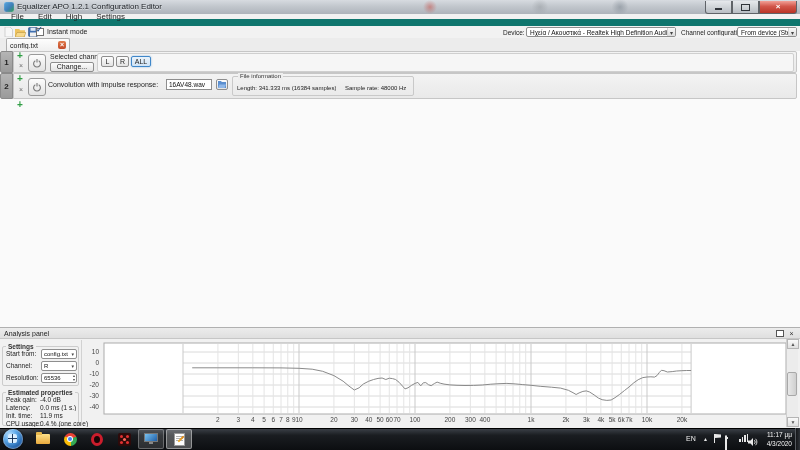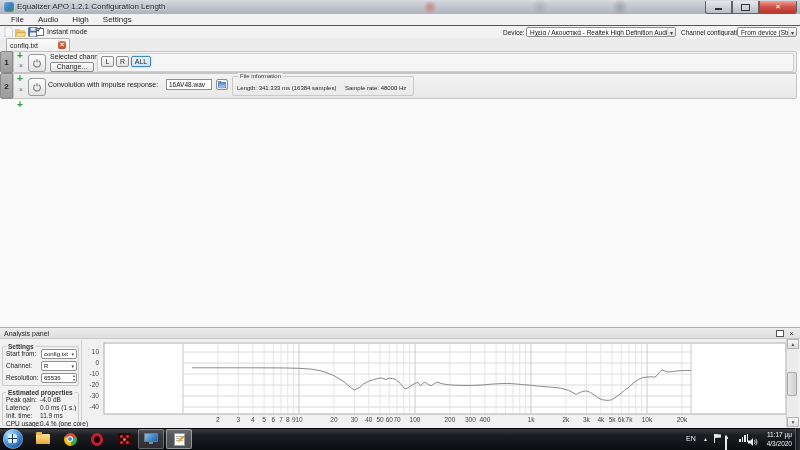--- a/index.html
+++ b/index.html
@@ -23,21 +23,21 @@
     box-shadow:inset 0 0 1px rgba(255,255,255,.8);}
   .winbtns{right:3px;top:1px;display:flex;}
   .winbtn{width:25px;height:12px;border:1px solid #5f6368;border-top:none;
     background:linear-gradient(180deg,#e6e9ec,#b9bec4);display:flex;align-items:center;justify-content:center;}
   .winbtn.min{border-radius:0 0 0 3px;}
   .winbtn.close{width:36px;background:linear-gradient(180deg,#f2a096,#d2564a 45%,#b93527);border-radius:0 0 3px 0;}
   .glyph-min{width:7px;height:2px;background:#30343a;margin-top:4px;}
   .glyph-max{width:7px;height:5px;border:1px solid #30343a;background:transparent;}
   .glyph-close{color:#fff;font-size:8px;font-weight:bold;line-height:8px;}
 
-  .menubar{left:0;top:14px;width:800px;height:12px;background:#f2f2f2;border-bottom:1px solid #0f766e;display:flex;align-items:center;padding-left:4px;box-sizing:border-box;}
+  .menubar{left:0;top:14px;width:800px;height:12px;background:#f2f2f2;border-bottom:7px solid #0f766e;display:flex;align-items:center;padding-left:4px;box-sizing:border-box;}
   .menu-item{font-size:8px;color:#222;padding:0 7px;line-height:12px;}
 
   .toolbar{left:0;top:26px;width:800px;height:12px;background:#f2f2f2;border-bottom:1px solid #dddddd;}
   .tbtn{top:27px;width:11px;height:10px;display:flex;align-items:center;justify-content:center;}
   .checkbox{left:36px;top:28px;width:8px;height:8px;background:#fff;border:1px solid #707070;box-sizing:border-box;}
   .checkmark{left:36px;top:25px;font-size:8px;color:#1f4e8c;font-weight:bold;}
   .lbl7{font-size:7px;color:#222;}
   .lbl65{font-size:6.5px;color:#222;}
   .select{background:#fff;border:1px solid #8e8e8e;border-radius:2px;display:flex;align-items:center;box-sizing:border-box;}
   .select .txt{font-size:6.5px;color:#111;padding-left:3px;flex:1;white-space:nowrap;overflow:hidden;}
@@ -132,38 +132,38 @@
   .ic-flagpole:after{content:"";position:absolute;left:1px;top:0;width:6px;height:4px;background:#e8e8e8;clip-path:polygon(0 0,100% 15%,100% 85%,0 100%);}
 </style>
 </head>
 <body>
 
 <div id="screen">
 
   
   <div class="abs titlebar">
     <div class="abs app-icon"></div>
-    <div class="abs title-text nosel">Equalizer APO 1.2.1 Configuration Length</div>
+    <div class="abs title-text nosel">Equalizer APO 1.2.1 Configuration Editor</div>
     <div class="abs winbtns">
       <div class="winbtn min">
           <span class="glyph-min"></span>
         </div>
       <div class="winbtn">
           <span class="glyph-max"></span>
         </div>
       <div class="winbtn close">
           <span class="glyph-close">×</span>
         </div>
     </div>
   </div>
 
   
   <div class="abs menubar">
     <span class="menu-item">File</span>
-    <span class="menu-item">Audio</span>
+    <span class="menu-item">Edit</span>
     <span class="menu-item">High</span>
     <span class="menu-item">Settings</span>
   </div>
 
   
   <div class="abs toolbar"></div>
   <div class="abs tbtn" style="left:3px;opacity:.45;">
     <svg width="9" height="10" viewBox="0 0 9 10">
         <path d="M1 0h5l2.5 2.5V10H1z" fill="#fff" stroke="#888" stroke-width=".7"></path>
       </svg>

